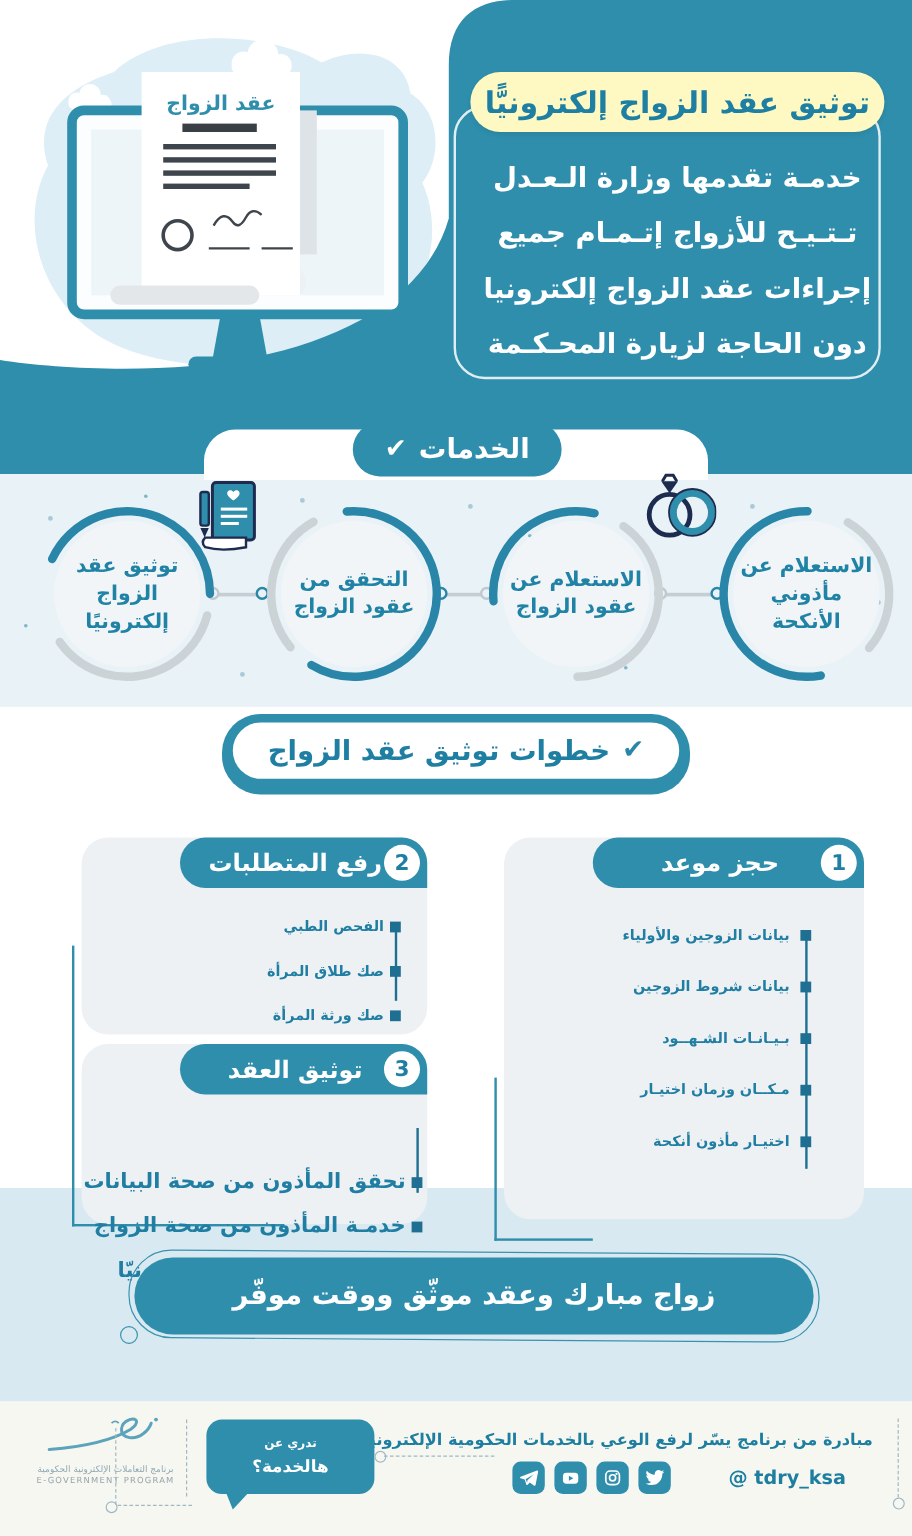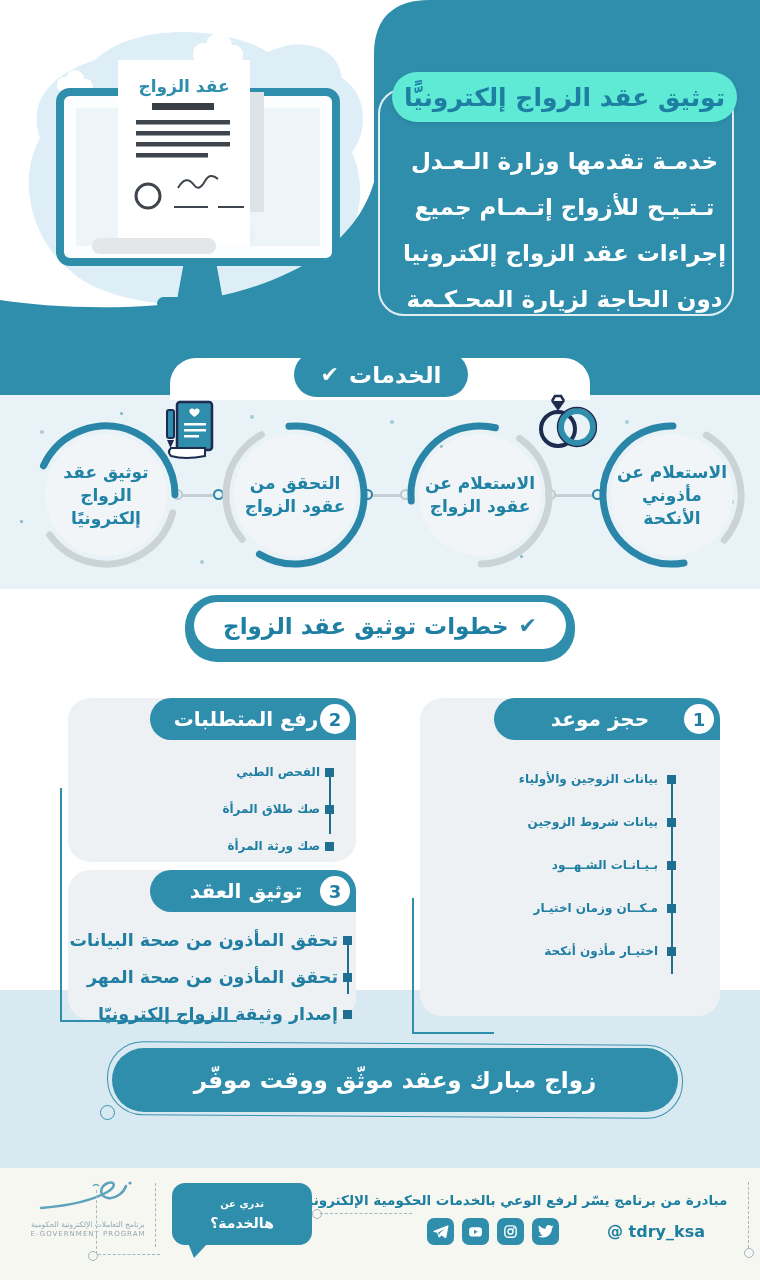--- a/index.html
+++ b/index.html
@@ -3,22 +3,22 @@
 <meta charset="utf-8">
 <style>
   html,body{margin:0;padding:0;}
   body{font-family:"DejaVu Sans", sans-serif;}
   .page{position:relative;width:760px;height:1280px;overflow:hidden;background:#ffffff;direction:rtl;}
 
   
   .hero-svg{position:absolute;top:0;left:0;}
   .hero-frame{position:absolute;left:378px;top:88px;width:352px;height:224px;border:2px solid rgba(255,255,255,.85);border-radius:26px;}
   .hero-text{position:absolute;left:392px;top:60px;width:345px;}
-  .hero-title{height:50px;background:#5eead4;border-radius:26px;display:flex;align-items:center;justify-content:center;
-    color:#1e7fa2;font-weight:bold;font-size:25px;box-shadow:0 2px 4px rgba(0,0,0,.08);margin-top:12px;}
+  .hero-title{height:50px;background:#fef9c3;border-radius:26px;display:flex;align-items:center;justify-content:center;
+    color:#1e7fa2;font-weight:bold;font-size:25px;box-shadow:0 2px 4px rgba(0,0,0,.08);}
   .hero-desc{margin-top:16px;color:#ffffff;font-weight:bold;font-size:23px;line-height:46px;text-align:center;}
 
   
   .services-band{position:absolute;top:393px;left:0;width:760px;height:196px;background:#e9f2f7;}
   .white-tab{position:absolute;top:358px;left:170px;width:420px;height:42px;background:#ffffff;border-radius:26px 26px 0 0;}
   .services-pill{position:absolute;top:352px;left:294px;width:174px;height:45px;background:#2e8eac;border-radius:23px;
     display:flex;align-items:center;justify-content:center;gap:10px;color:#fff;}
   .services-pill .lbl{font-size:23px;font-weight:bold;}
   .services-pill .chk{font-size:22px;font-weight:bold;}
   .svc-circle{position:absolute;width:150px;height:150px;top:420px;}
@@ -63,21 +63,21 @@
   #card1 li::before{right:-18px;}
   #card1 .rail{right:47px;top:80px;bottom:42px;}
   #card2{left:68px;top:698px;width:288px;height:164px;}
   #card2 .card-pill{width:206px;}
   #card2 ul{padding:56px 36px 0 8px;}
   #card2 li{line-height:37px;}
   #card2 li::before{right:-14px;}
   #card2 .rail{right:25px;top:74px;bottom:28px;}
   #card3{left:68px;top:870px;width:288px;height:150px;}
   #card3 .card-pill{width:206px;}
-  #card3 ul{padding:52px 18px 0 6px;}
+  #card3 ul{padding:52px 18px 0 6px;margin-top:45px;}
   #card3 li{line-height:37px;font-size:17.5px;}
   #card3 li::before{right:-14px;}
   #card3 .rail{right:7px;top:70px;bottom:26px;}
   .l-accent{position:absolute;border-left:2.5px solid #2e8eac;border-bottom:2.5px solid #2e8eac;}
   #lacc-left{left:60px;top:788px;width:175px;height:232px;}
   #lacc-right{left:412px;top:898px;width:80px;height:134px;}
 
   
   .banner{position:absolute;left:112px;top:1048px;width:566px;height:64px;}
   .banner .outline{position:absolute;inset:-5px;border:1.5px solid #3a93ae;border-radius:36px;transform:rotate(.4deg);}
@@ -293,21 +293,21 @@
 
   <div class="card" id="card3">
     <div class="card-pill">
       <span class="num">3</span>
       <span class="ttl">توثيق العقد</span>
     </div>
     <div class="rail"></div>
     <ul>
 
     <li>تحقق المأذون من صحة البيانات</li>
-        <li>تحقق المأذون من صحة المهر</li>
+        <li>خدمـة المأذون من صحة الزواج</li>
         <li>إصدار وثيقة الزواج إلكترونيّا</li>
       </ul>
   </div>
 
   <div class="banner">
     <div class="outline"></div>
     <div class="loop"></div>
     <div class="pill">زواج مبارك وعقد موثّق ووقت موفّر</div>
   </div>
 

